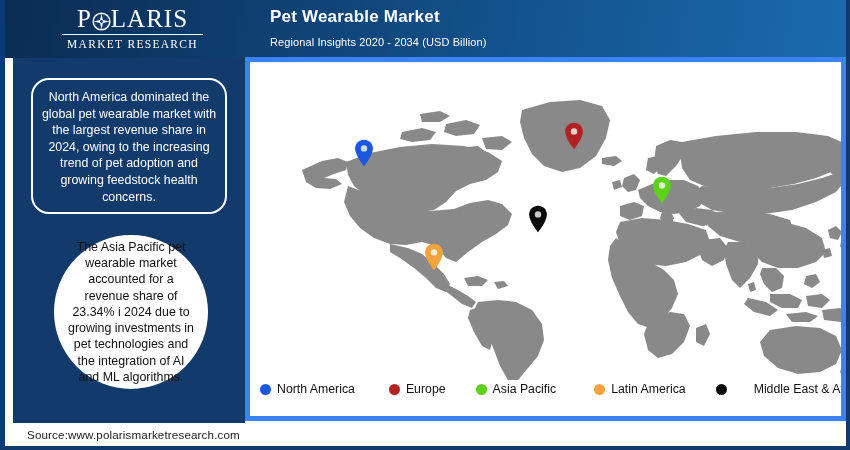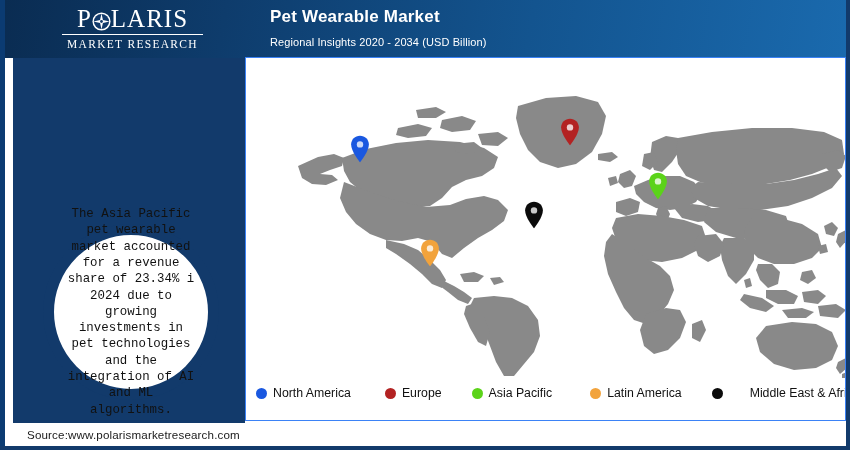--- a/index.html
+++ b/index.html
@@ -128,29 +128,29 @@
     box-sizing: border-box;
     color: #111111;
     font-size: 12.4px;
     line-height: 16.3px;
     text-align: center;
     display: flex;
     align-items: center;
     justify-content: center;
     padding: 0 12px;
   }
-  .callout-circle > span { display: block; font-family: Liberation Mono, monospace; }
+  .callout-circle > span { display: block; }
 
   
   .map-panel {
     position: absolute;
     left: 245px; top: 57px;
     width: 601px; height: 364px;
     background: #ffffff;
-    border: 1px solid #3b82f6;
+    border: 5px solid #3b82f6;
     box-sizing: border-box;
     overflow: hidden;
   }
   .map-svg {
     position: absolute;
     left: 0; top: 0;
     width: 601px; height: 320px;
   }
 
   
@@ -215,20 +215,21 @@
       <div class="logo-sub">MARKET RESEARCH</div>
     </div>
 
     <div class="title-block">
       <div class="title-main">Pet Wearable Market</div>
       <div class="title-sub">Regional Insights 2020 - 2034 (USD Billion)</div>
     </div>
   </div>
 
   <div class="sidebar">
+    <div class="callout-box">North America dominated the global pet wearable market with the largest revenue share in 2024, owing to the increasing trend of pet adoption and growing feedstock health concerns.</div>
     <div class="callout-circle">
       <span>The Asia Pacific pet wearable market accounted for a revenue share of 23.34% i 2024 due to growing investments in pet technologies and the integration of AI and ML algorithms.</span>
     </div>
   </div>
 
   <div class="map-panel">
 
     <svg class="map-svg" viewBox="0 0 601 320" preserveAspectRatio="xMidYMid meet">
       <g id="landmasses" fill="#898989">
 

